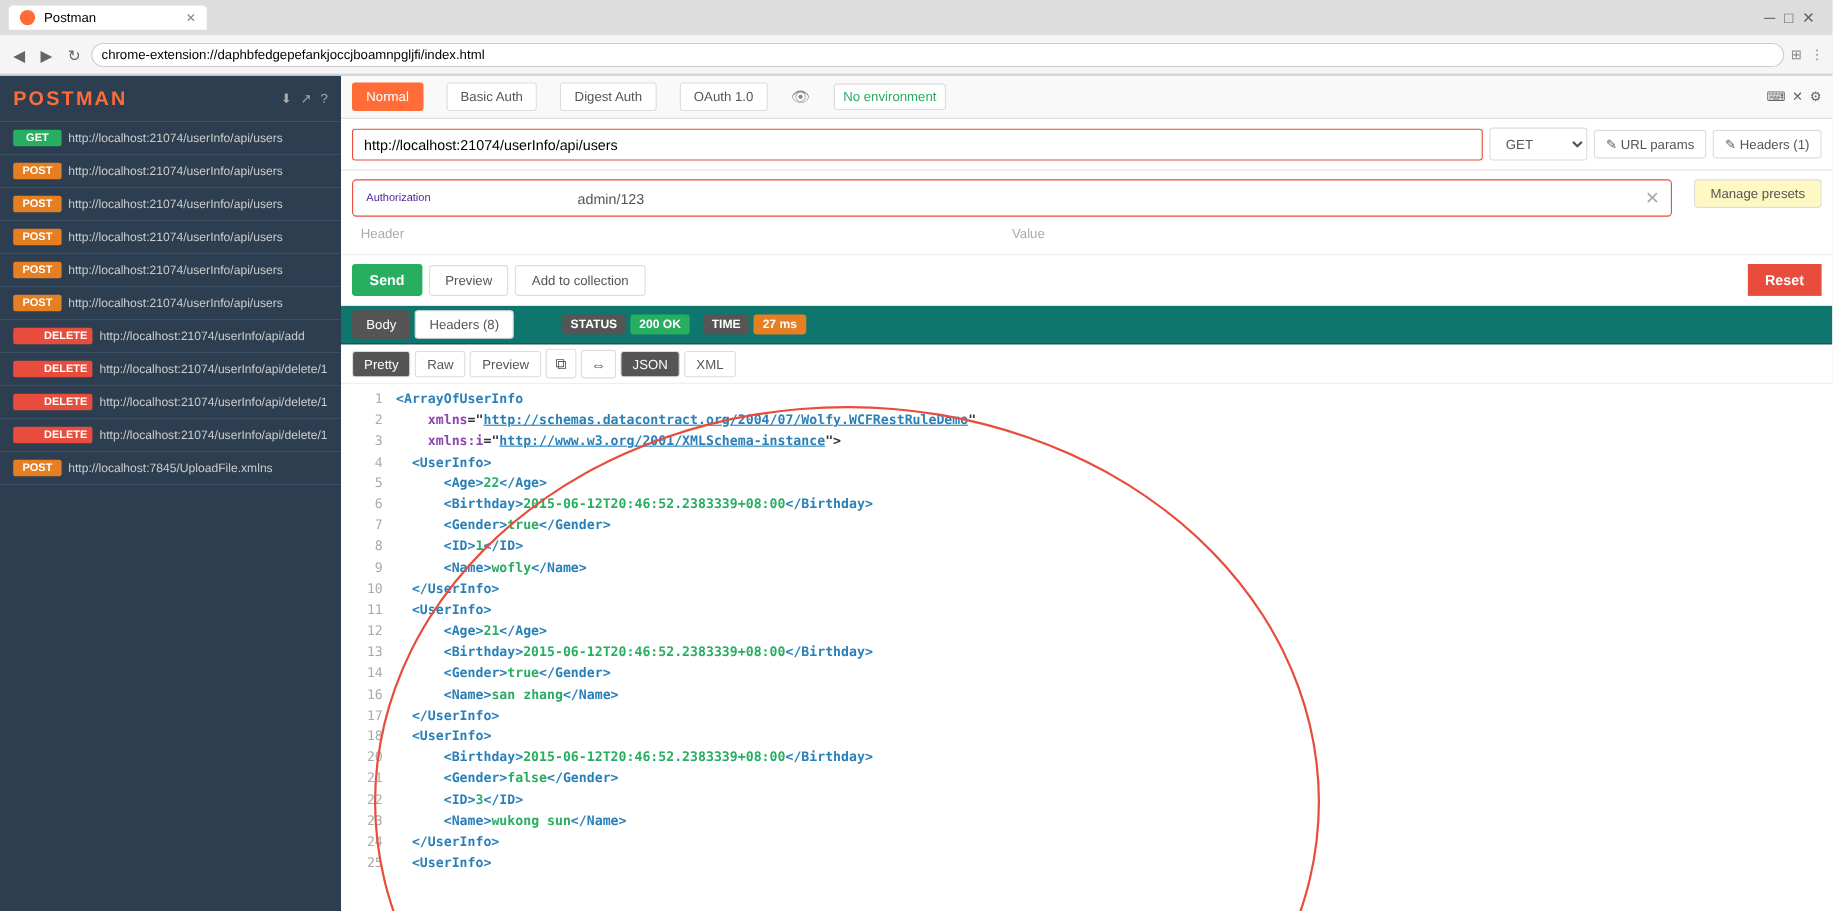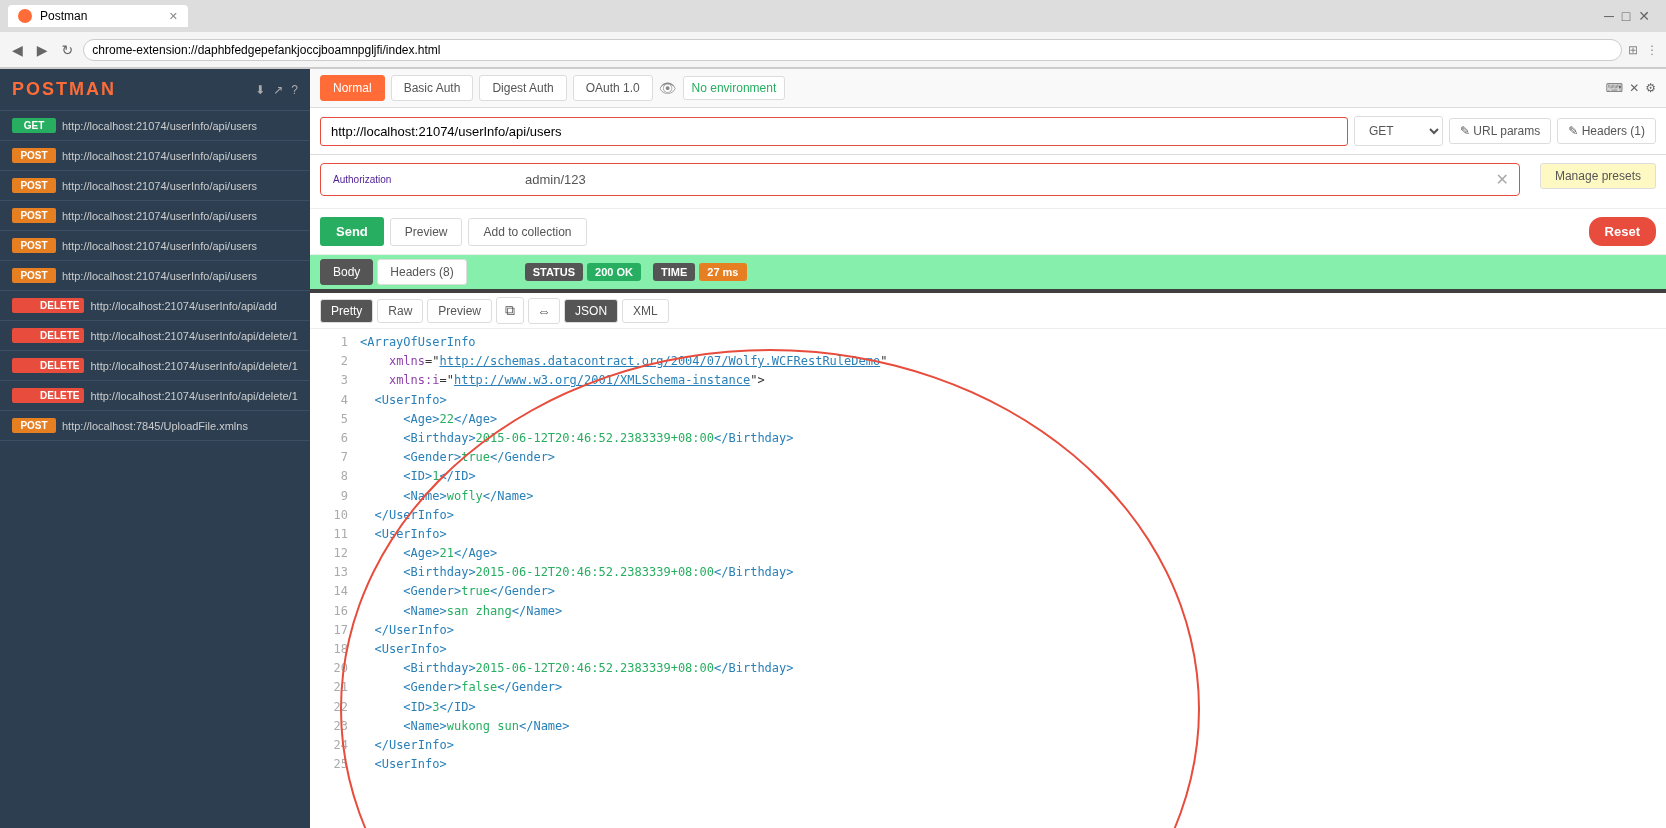--- a/index.html
+++ b/index.html
@@ -167,21 +167,21 @@
       overflow: hidden;
     }
 
     
     .toolbar {
       display: flex;
       align-items: center;
       padding: 6px 10px;
       background: #f9f9f9;
       border-bottom: 1px solid #ddd;
-      gap: 6px;
+      gap: 21px;
     }
     .toolbar-tab {
       padding: 5px 12px;
       border: 1px solid #ddd;
       border-radius: 3px;
       cursor: pointer;
       font-size: 12px;
       background: white;
       color: #555;
     }
@@ -318,40 +318,40 @@
       background: white;
       color: #555;
       cursor: pointer;
     }
     .reset-btn {
       margin-left: auto;
       padding: 7px 16px;
       background: #e74c3c;
       color: white;
       border: none;
-      border-radius: 13px;
+      border-radius: 0;
       font-size: 13px;
       cursor: pointer;
       font-weight: bold;
     }
 
     
     .response-section {
       flex: 1;
       display: flex;
       flex-direction: column;
       overflow: hidden;
     }
     .response-tabs {
       display: flex;
       align-items: center;
       padding: 4px 10px;
-      border-bottom: 4px solid #404040;
+      border-bottom: 1px solid #404040;
       gap: 4px;
-      background: #86efac;
+      background: #0f766e;
     }
     .response-tab {
       padding: 5px 12px;
       border: 1px solid #ddd;
       border-radius: 3px;
       cursor: pointer;
       font-size: 12px;
       background: white;
       color: #555;
     }
@@ -416,21 +416,21 @@
       display: flex;
       line-height: 1.6;
     }
     .line-num {
       color: #aaa;
       min-width: 28px;
       text-align: right;
       margin-right: 12px;
       user-select: none;
     }
-    .line-content { color: #333; }
+    .line-content { color: #333; font-weight: bold; }
     .xml-tag { color: #2980b9; }
     .xml-attr { color: #8e44ad; }
     .xml-url { color: #2980b9; text-decoration: underline; }
     .xml-value { color: #27ae60; }
 
     
     .annotation-circle {
       position: absolute;
       border: 2px solid #e74c3c;
       border-radius: 50%;
@@ -553,37 +553,41 @@
     </div>
 
     <div class="auth-section">
       <div style="display:flex;align-items:flex-start;">
         <div style="flex:1;">
           <div class="auth-row">
             <span class="auth-label">Authorization</span>
             <span class="auth-value">admin/123</span>
             <span class="auth-clear">✕</span>
           </div>
+          <div class="header-row">
+            <span class="header-col">Header</span>
+            <span class="header-col">Value</span>
+          </div>
         </div>
         <button class="manage-presets-btn">Manage presets</button>
       </div>
     </div>
 
     <div class="action-bar">
       <button class="send-btn">Send</button>
       <button class="preview-btn">Preview</button>
       <button class="add-collection-btn">Add to collection</button>
       <button class="reset-btn">Reset</button>
     </div>
 
     <div class="response-section">
       <div class="response-tabs">
         <button class="response-tab active">Body</button>
         <button class="response-tab">Headers (8)</button>
-        <span style="margin-left:18px;display:flex;align-items:center;gap:4px;padding-left:36px;">
+        <span style="margin-left:4px;display:flex;align-items:center;gap:4px;padding-left:36px;">
           <span class="status-badge status-label">STATUS</span>
           <span class="status-badge status-ok">200 OK</span>
           <span class="status-badge time-label" style="margin-left:8px;">TIME</span>
           <span class="status-badge time-val">27 ms</span>
         </span>
       </div>
       <div class="format-bar">
         <button class="format-btn active">Pretty</button>
         <button class="format-btn">Raw</button>
         <button class="format-btn">Preview</button>

